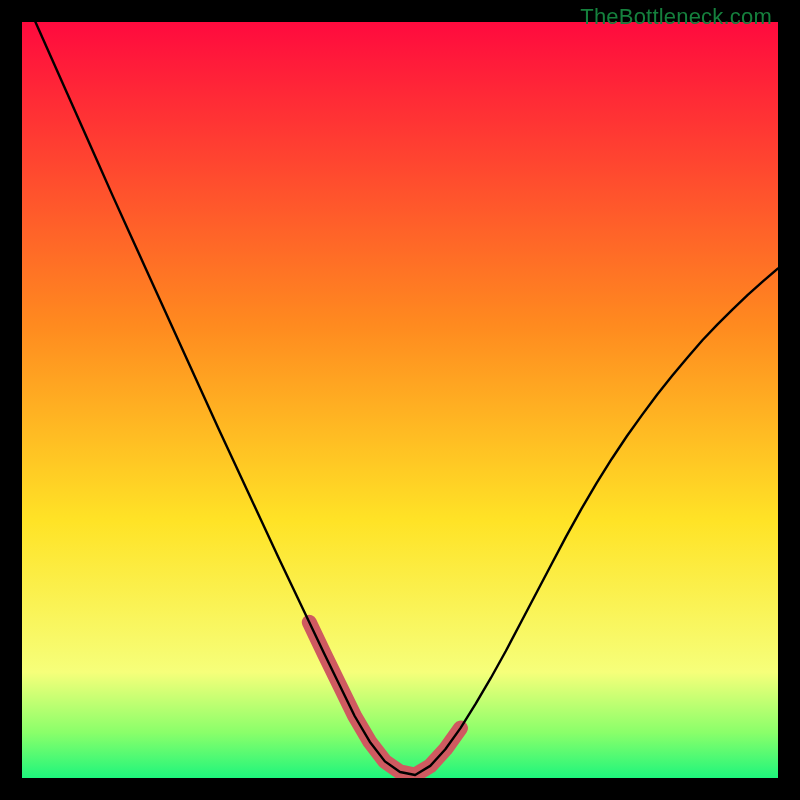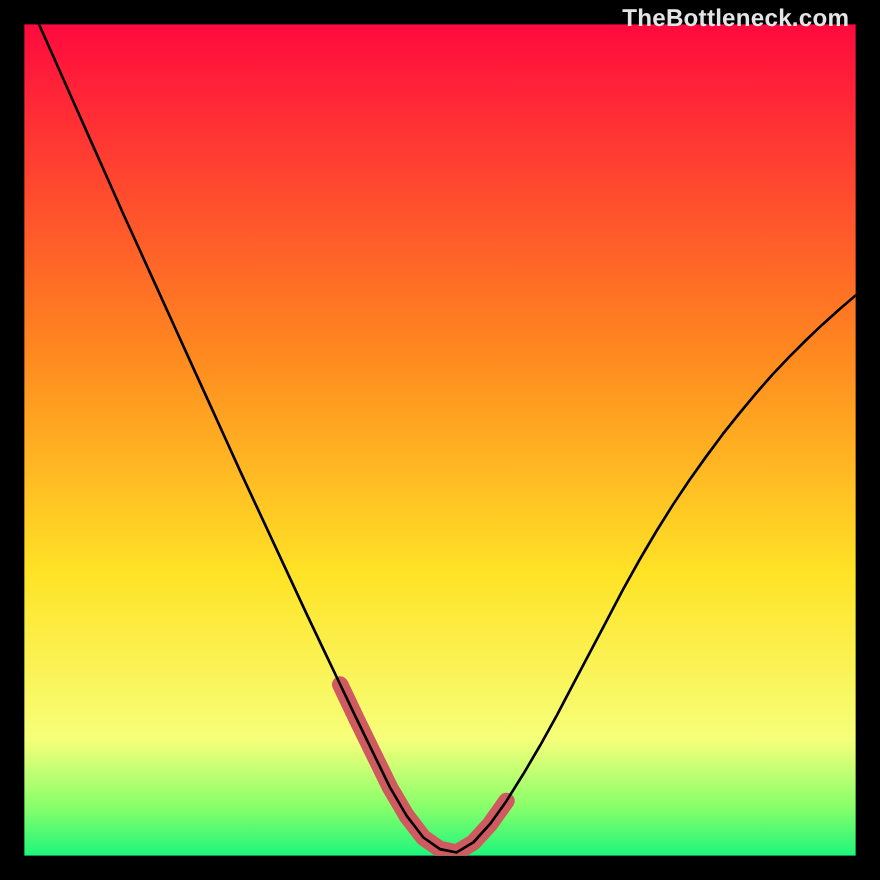--- a/index.html
+++ b/index.html
@@ -24,22 +24,22 @@
     top: 0;
     width: 756px;
     height: 756px;
   }
   .watermark {
     position: absolute;
     top: 4px;
     right: 28px;
     font-family: Arial, Helvetica, sans-serif;
     font-size: 22px;
-    font-weight: 700;
-    color: #e5e5e5;
+    font-weight: 400;
+    color: #15803d;
     letter-spacing: 0.2px;
   }
 </style>
 </head>
 <body>
 
 <div class="frame">
   <svg class="plot" viewBox="0 0 756 756" preserveAspectRatio="none">
     <defs>
       <linearGradient id="bg-grad" x1="0" y1="0" x2="0" y2="1">

